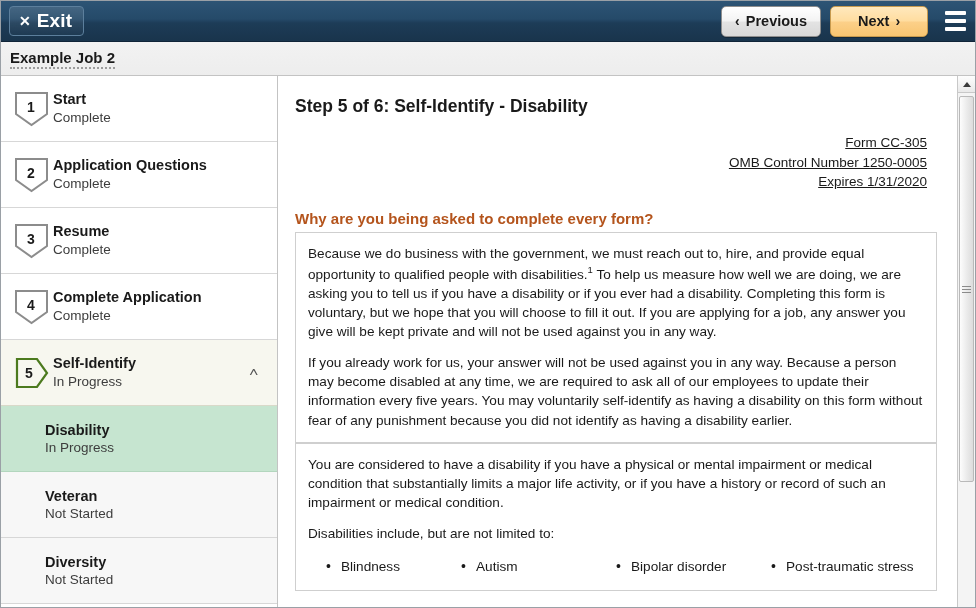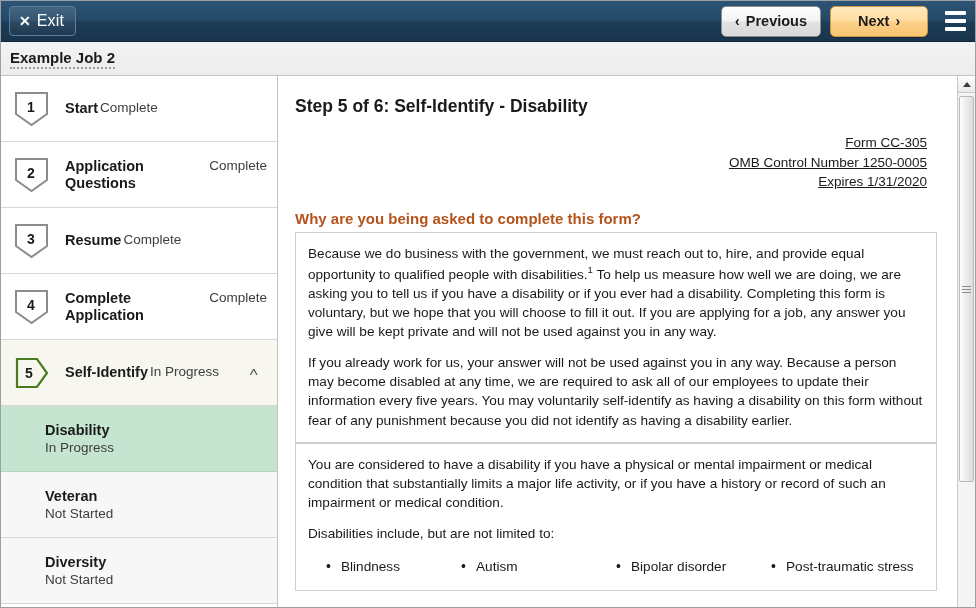--- a/index.html
+++ b/index.html
@@ -29,21 +29,21 @@
   .exit-btn {
     display: flex; align-items: center; gap: 6px;
     height: 30px; padding: 0 11px 0 9px;
     border: 1px solid #5c7f9c;
     border-radius: 4px;
     background: linear-gradient(to bottom, rgba(255,255,255,0.12), rgba(255,255,255,0.02));
     color: #ffffff;
     cursor: pointer;
   }
   .exit-x { font-size: 14px; font-weight: bold; line-height: 1; color:#fff; }
-  .exit-label { font-size: 16px; font-weight: normal; letter-spacing: .2px; }
+  .exit-label { font-size: 19px; font-weight: bold; letter-spacing: .2px; }
   .app-title {
     color: #ffffff; font-size: 20px; font-weight: bold;
     margin-left: 16px; letter-spacing: .2px;
     text-shadow: 0 1px 1px rgba(0,0,0,.45);
   }
   .header-right {
     margin-left: auto; display: flex; align-items: center; gap: 9px;
   }
   .nav-btn {
     height: 31px; min-width: 98px;
@@ -113,21 +113,21 @@
   .badge {
     position: relative; width: 35px; height: 36px;
     display: flex; align-items: center; justify-content: center;
   }
   .badge svg { position: absolute; inset: 0; width: 35px; height: 36px; }
   .badge-num {
     position: relative; font-size: 14px; font-weight: bold; color: #1a1a1a;
     line-height: 1; z-index: 2; padding-bottom: 3px;
   }
   .badge.current .badge-num { padding-bottom: 0; padding-right: 4px; }
-  .step-text { margin-left: 12px; display: flex; flex-direction: row; gap: 2px; }
+  .step-text { margin-left: 0; display: flex; flex-direction: column; gap: 2px; }
   .step-name { font-size: 14.5px; font-weight: bold; color: #1a1a1a; line-height: 1.15; }
   .step-status { font-size: 13.5px; color: #3d3d3d; line-height: 1.15; }
   .collapse-chevron {
     margin-left: auto; font-size: 13px; color: #555; padding-right: 8px;
     transform: scaleX(1.25);
     cursor: pointer;
   }
   .substep {
     padding: 12px 10px 12px 44px;
     border-bottom: 1px solid #d7d7d7;
@@ -343,21 +343,21 @@
 
     <div class="main" data-name="main-content">
       <div class="page-title" data-name="step-page-title">Step 5 of 6: Self-Identify - Disability</div>
 
       <div class="form-meta" data-name="form-meta">
         <div data-name="form-number">Form CC-305</div>
         <div data-name="omb-control-number">OMB Control Number 1250-0005</div>
         <div data-name="expiration-date">Expires 1/31/2020</div>
       </div>
 
-      <div class="sec-heading" data-name="section-heading-why">Why are you being asked to complete this form?</div>
+      <div class="sec-heading" data-name="section-heading-why">Why are you being asked to complete every form?</div>
       <div class="panel" data-name="panel-why">
         <p data-name="why-paragraph-1"><span data-name="why-para1-before">Because we do business with the government, we must reach out to, hire, and provide equal opportunity to qualified people with disabilities.</span><sup data-name="footnote-marker">1</sup><span data-name="why-para1-after"> To help us measure how well we are doing, we are asking you to tell us if you have a disability or if you ever had a disability. Completing this form is voluntary, but we hope that you will choose to fill it out. If you are applying for a job, any answer you give will be kept private and will not be used against you in any way.</span></p>
         <p data-name="why-paragraph-2">If you already work for us, your answer will not be used against you in any way. Because a person may become disabled at any time, we are required to ask all of our employees to update their information every five years. You may voluntarily self-identify as having a disability on this form without fear of any punishment because you did not identify as having a disability earlier.</p>
       </div>
 
       <div class="panel" data-name="panel-how">
         <p data-name="how-paragraph-1">You are considered to have a disability if you have a physical or mental impairment or medical condition that substantially limits a major life activity, or if you have a history or record of such an impairment or medical condition.</p>
         <p data-name="how-paragraph-2">Disabilities include, but are not limited to:</p>
         <div class="bullet-cols" data-name="disability-examples-list">
           <div class="bullet-col" data-name="bullet-column">

